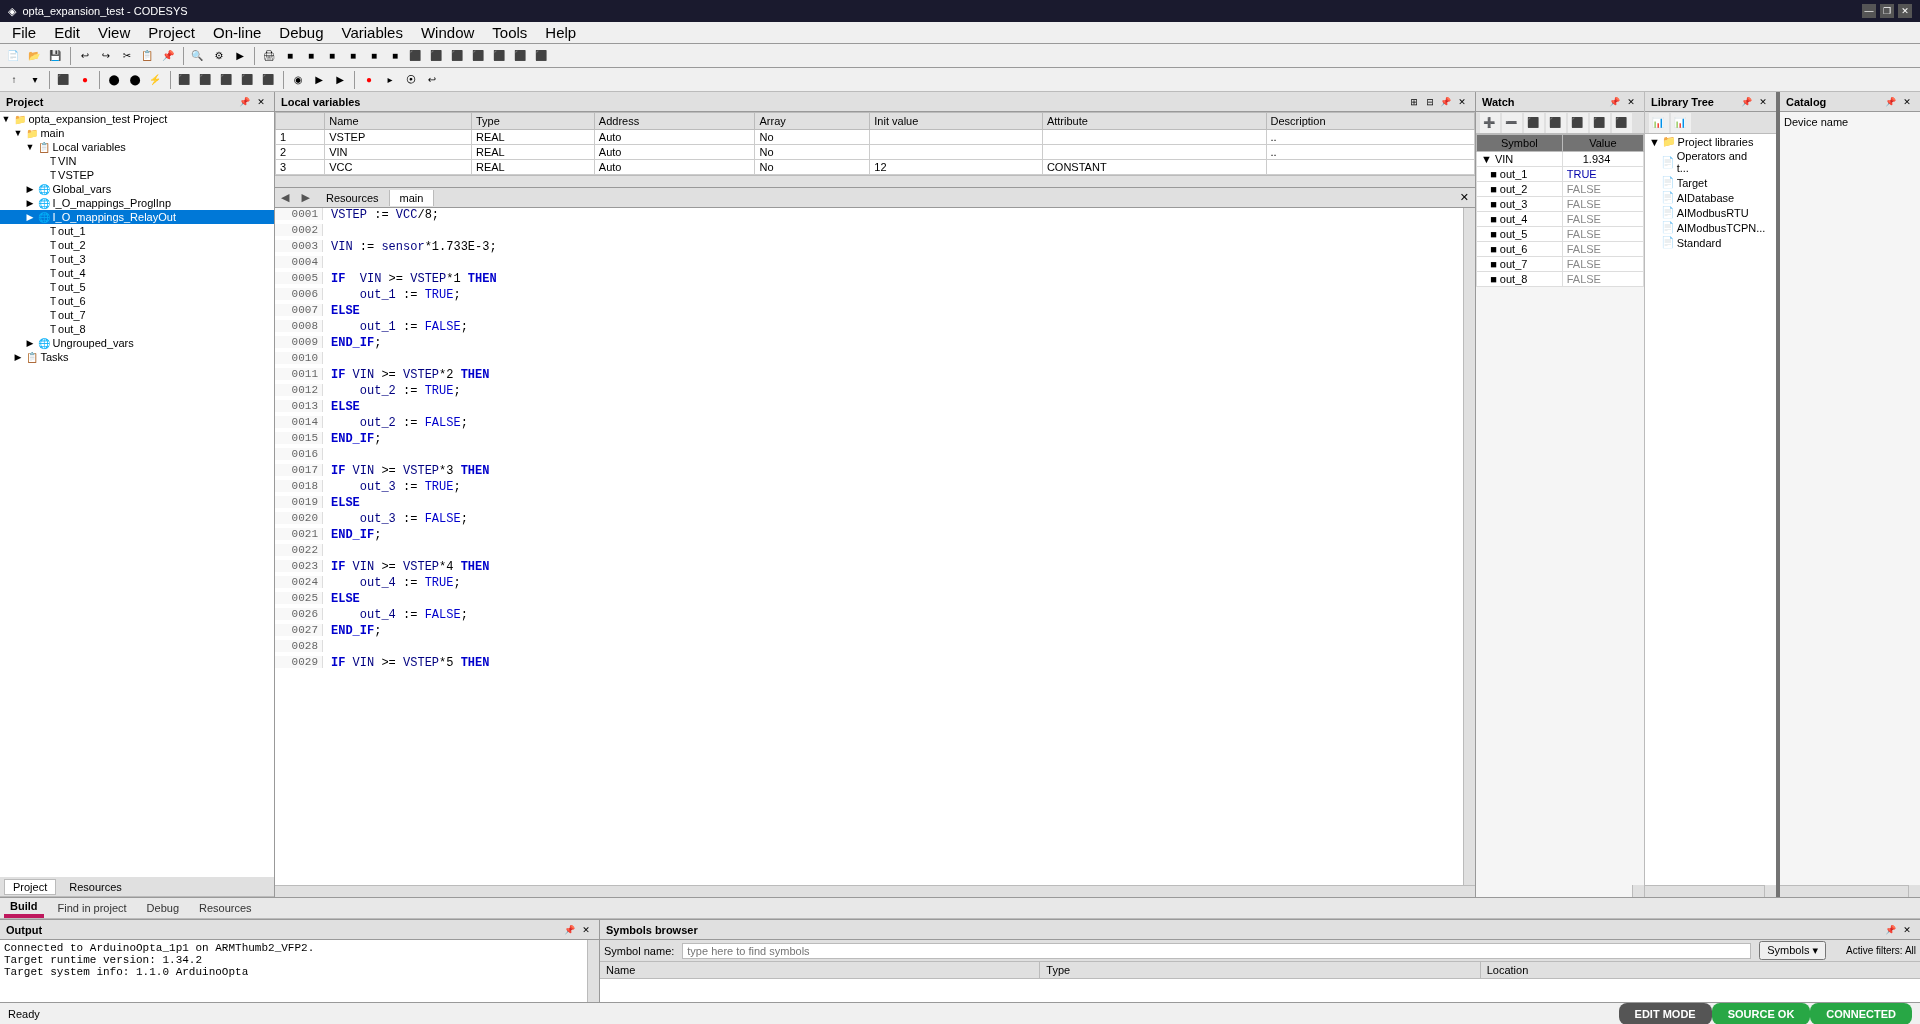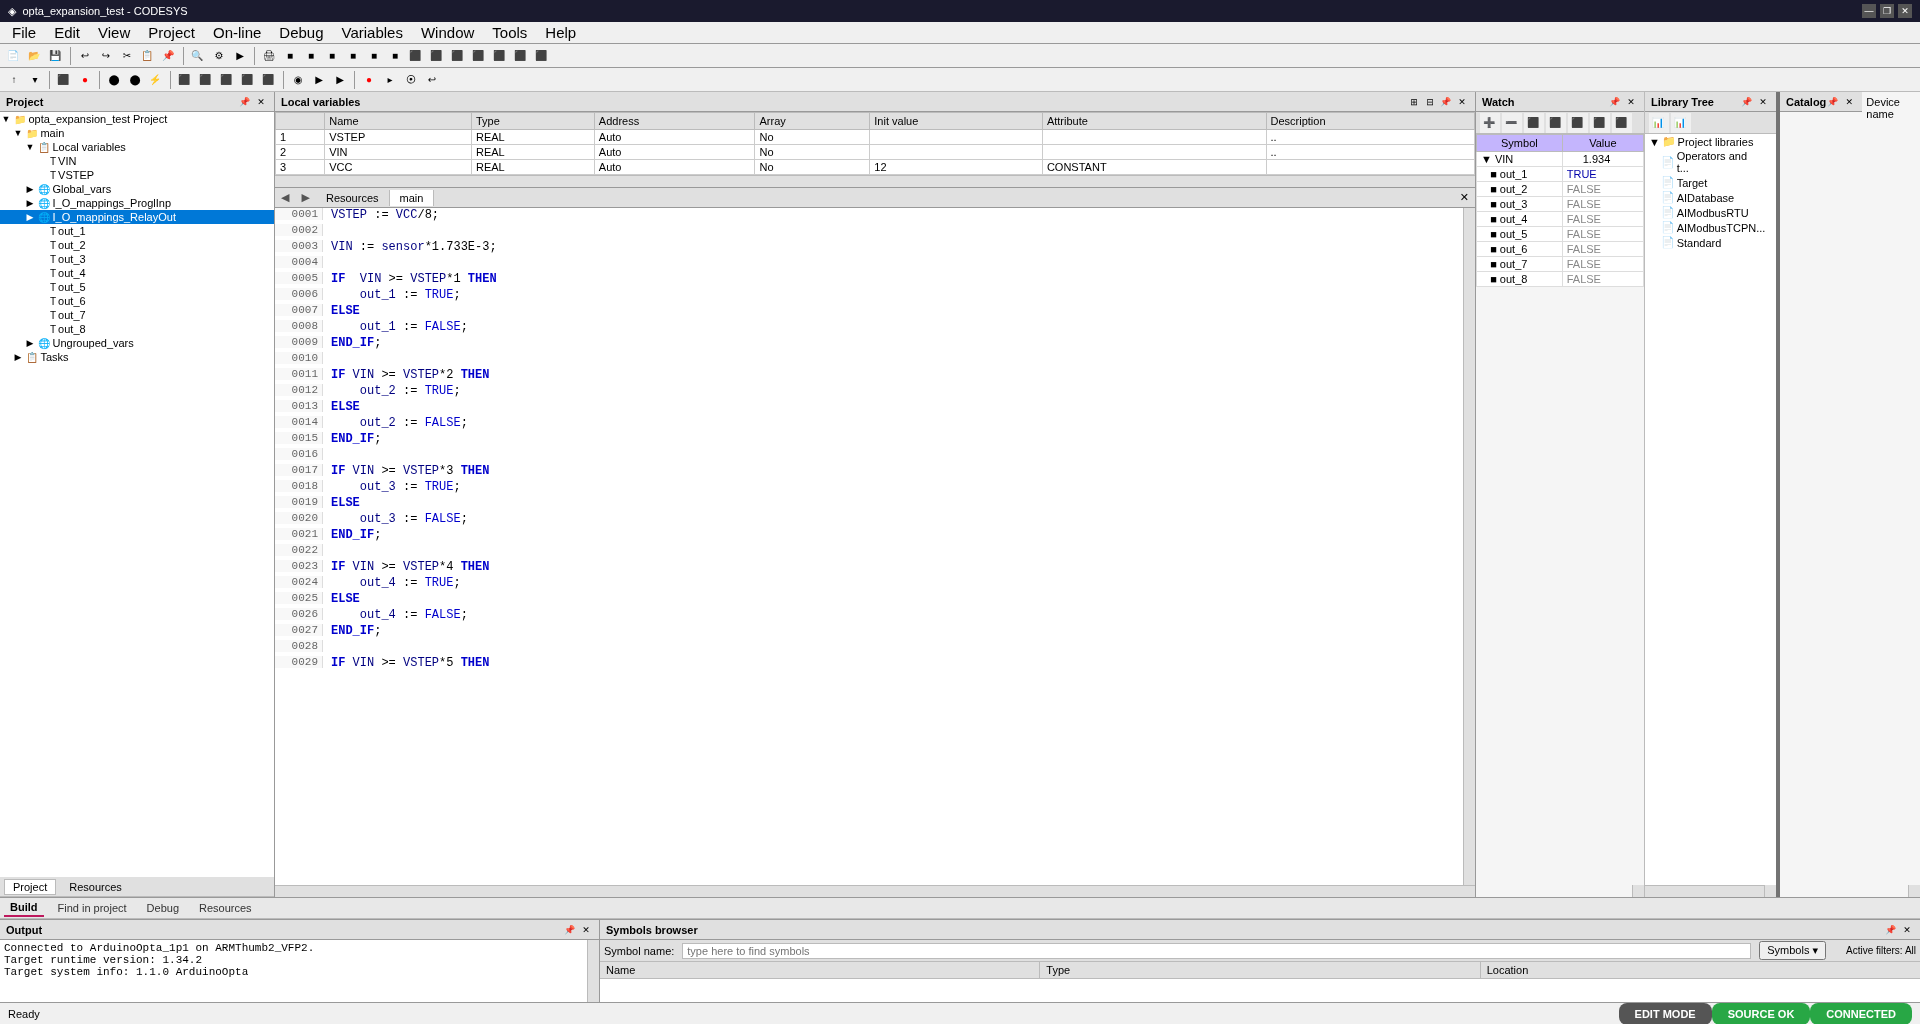--- a/index.html
+++ b/index.html
@@ -219,21 +219,21 @@
     }
     .kw { color: #0000cc; font-weight: bold; }
 
     
     .watch-table {
       width: 100%;
       border-collapse: collapse;
       font-size: 11px;
     }
     .watch-table th {
-      background: #c4b5fd;
+      background: #737373;
       border: 1px solid #bbb;
       padding: 2px 4px;
       font-weight: normal;
     }
     .watch-table td {
       border: 1px solid #ddd;
       padding: 1px 4px;
       background: #fff;
       margin-top: 32px;
     }
@@ -275,21 +275,21 @@
       align-items: center;
       padding: 0 4px;
       gap: 8px;
     }
     .bottom-tab {
       font-size: 11px;
       padding: 2px 6px;
       cursor: pointer;
       color: #333;
     }
-    .bottom-tab.active { color: #000; font-weight: bold; border-bottom: 2px solid #be185d; text-align: right; }
+    .bottom-tab.active { color: #000; font-weight: bold; border-bottom: 4px solid #be185d; text-align: right; }
 
     .symbols-header-row {
       background: #e0e0e0;
       border-bottom: 1px solid #bbb;
       display: flex;
       align-items: center;
       padding: 2px 4px;
       gap: 8px;
       height: 22px;
     }
@@ -924,21 +924,21 @@
               <span>📄</span>
               <span>Standard</span>
             </div>
           </div>
         <div style="display:flex;">
           <div class="scrollbar-h" style="flex:1;height:12px;"></div>
           <div style="width:12px;height:12px;background:#e0e0e0;border-left:1px solid #bbb;"></div>
         </div>
       </div>
 
-      <div style="width:140px;background:#f5f5f5;display:flex;flex-direction:row;">
+      <div style="width:140px;background:#f5f5f5;display:flex;flex-direction:column;">
         <div class="panel-header">
           <span>Catalog</span>
           <div class="panel-header-controls">
             <button class="panel-ctrl-btn">📌</button>
             <button class="panel-ctrl-btn">✕</button>
           </div>
         </div>
         <div style="padding:4px;font-size:11px;">
           <span>Device name</span>
         </div>

